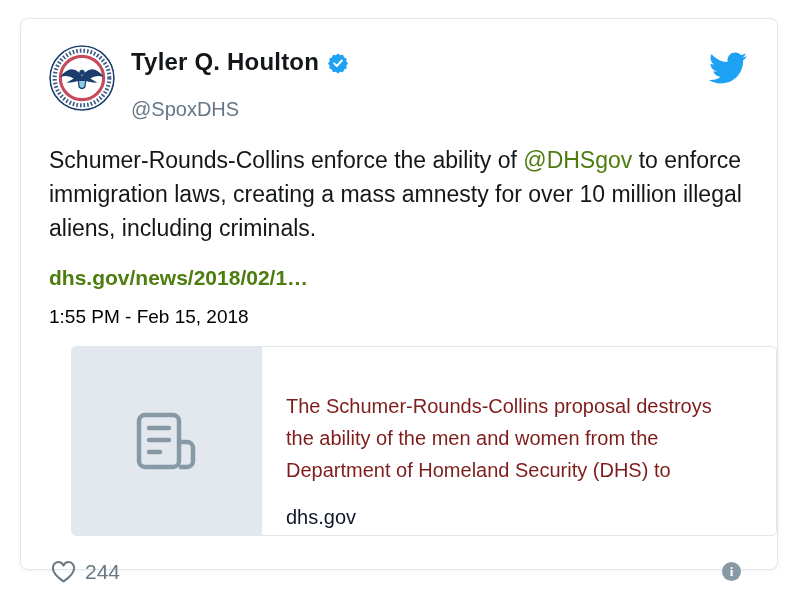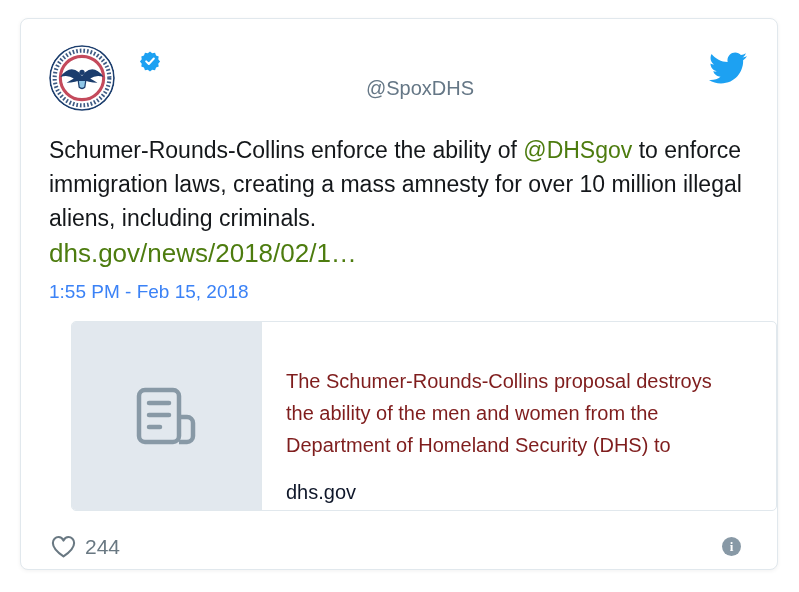--- a/index.html
+++ b/index.html
@@ -27,34 +27,34 @@
     flex: 0 0 66px;
     overflow: hidden;
   }
   .author-block { margin-left: 16px; margin-top: 3px; flex: 1; }
   .author-line { display: flex; align-items: center; }
   .author-name {
     font-size: 24px; font-weight: bold; color: #14171a;
     letter-spacing: 0.2px;
   }
   .verified { width: 22px; height: 22px; margin-left: 8px; margin-top: 2px; }
-  .author-handle { font-size: 20px; color: #657786; margin-top: 5px; text-align: center; }
+  .author-handle { font-size: 20px; color: #657786; margin-top: 22px; }
   .bird { width: 38px; height: 38px; margin-top: 4px; }
 
   
   .tweet-text {
     margin-top: 22px;
     font-size: 23px;
     line-height: 34px;
     color: #14171a;
     width: 712px;
   }
   .link-blue { color: #4d7c0f; text-decoration: none; cursor: pointer; }
-  .tweet-link-line { margin-top: 2px; font-size: 26px; line-height: 32px; }
-  .timestamp { margin-top: 12px; font-size: 19px; color: #3b82f6; }
+  .tweet-link-line { margin-top: 17px; font-size: 21px; line-height: 32px; font-weight: bold; }
+  .timestamp { margin-top: 12px; font-size: 19px; color: #000000; }
 
   
   .preview-card {
     margin-top: 18px;
     margin-left: 22px;
     width: 706px; height: 190px;
     border: 1px solid #e1e8ed;
     border-radius: 5px;
     display: flex;
     overflow: hidden;
@@ -122,20 +122,21 @@
         <circle cx="32" cy="32" r="26.5" fill="none" stroke="#1b3d6d" stroke-width="4" stroke-dasharray="1.6 1.9" opacity="0.85"></circle>
         <circle cx="32" cy="32" r="21" fill="none" stroke="#c44a5c" stroke-width="3"></circle>
         <path d="M11 31 Q20 19 29 26.5 L32 30 L35 26.5 Q44 19 53 31 Q45.5 28.5 40 32.5 L47 36.5 Q38 36.5 32 33.5 Q26 36.5 17 36.5 L24 32.5 Q18.5 28.5 11 31 Z" fill="#1b3d6d"></path>
         <path d="M27.5 33 h9 l-1.2 8.2 q-3.3 3.2 -6.6 0 Z" fill="#1b3d6d"></path>
         <path d="M29 35 h6 l-0.8 5.4 q-2.2 2.1 -4.4 0 Z" fill="#8fc7e8"></path>
         <circle cx="32" cy="26.5" r="2.6" fill="#1b3d6d"></circle>
       </svg>
     </div>
     <div class="author-block">
       <div class="author-line">
+        <span class="author-name">Tyler Q. Houlton</span>
         <svg class="verified" viewBox="0 0 24 24">
           <path fill="#1da1f2" d="M12 1.5l2.4 2 3.1-.5 1.1 2.9 2.9 1.1-.5 3.1 2 2.4-2 2.4.5 3.1-2.9 1.1-1.1 2.9-3.1-.5-2.4 2-2.4-2-3.1.5-1.1-2.9-2.9-1.1.5-3.1-2-2.4 2-2.4-.5-3.1 2.9-1.1 1.1-2.9 3.1.5z"></path>
           <path fill="none" stroke="#fff" stroke-width="2.2" stroke-linecap="round" stroke-linejoin="round" d="M7.8 12.4l2.9 2.9 5.5-6"></path>
         </svg>
       </div>
       <div class="author-handle">@SpoxDHS</div>
     </div>
     <svg class="bird" viewBox="0 0 24 24">
       <path fill="#1da1f2" d="M23.954 4.569c-.885.389-1.83.654-2.825.775 1.014-.611 1.794-1.574 2.163-2.723-.951.555-2.005.959-3.127 1.184-.896-.959-2.173-1.559-3.591-1.559-2.717 0-4.92 2.203-4.92 4.917 0 .39.045.765.127 1.124C7.691 8.094 4.066 6.13 1.64 3.161c-.427.722-.666 1.561-.666 2.475 0 1.71.87 3.213 2.188 4.096-.807-.026-1.566-.248-2.228-.616v.061c0 2.385 1.693 4.374 3.946 4.827-.413.111-.849.171-1.296.171-.314 0-.615-.03-.916-.086.631 1.953 2.445 3.377 4.604 3.417-1.68 1.319-3.809 2.105-6.102 2.105-.39 0-.779-.023-1.17-.067 2.189 1.394 4.768 2.209 7.557 2.209 9.054 0 13.999-7.496 13.999-13.986 0-.209 0-.42-.015-.63.961-.689 1.8-1.56 2.46-2.548l-.047-.02z"></path>
     </svg>

